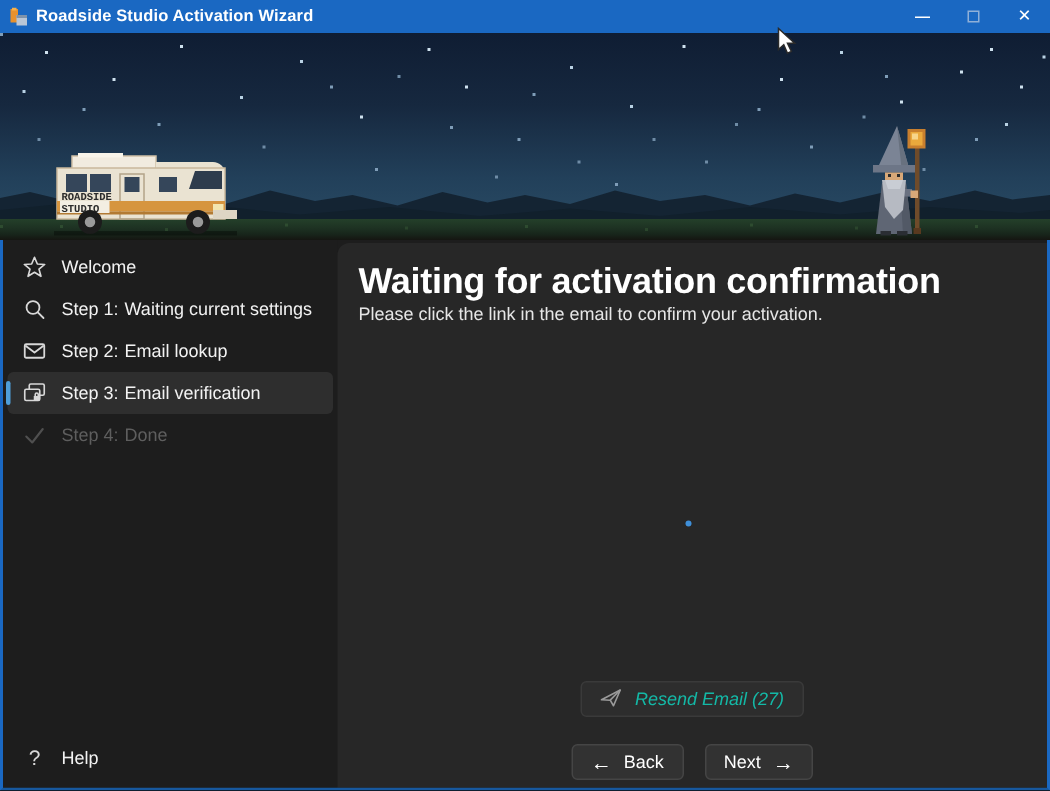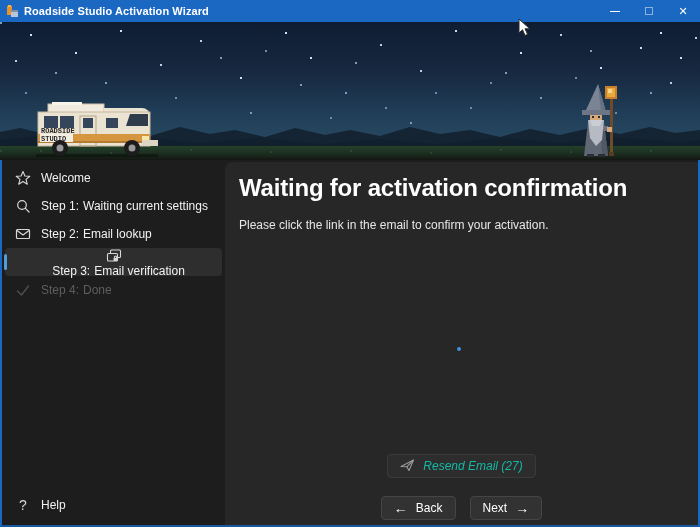--- a/index.html
+++ b/index.html
@@ -46,36 +46,36 @@
       350px 0 #2e4c30, 430px 2px #2a452c, 500px -1px #2e4c30, 570px 1px #2a452c, 650px 0 #2e4c30; }
   .rv { position:absolute; left:36px; bottom:2px; }
   .wizard { position:absolute; left:576px; bottom:2px; }
 
   
   .body-row { position:absolute; top:160px; left:0; width:696px; height:365px; display:flex; }
   .sidebar { width:223px; height:100%; background:#1d1d1d; display:flex; flex-direction:column;
              padding-top:4px; }
   .nav-item { position:relative; height:28px; margin:0 3px; border-radius:4px;
               display:flex; align-items:center; padding-left:10px; cursor:default; }
-  .nav-item.selected { background:#2e2e2e;flex-direction:column; }
+  .nav-item.selected { background:#2e2e2e; }
   .accent-bar { position:absolute; left:-1px; top:6px; width:3px; height:16px;
                 border-radius:2px; background:#4f9ed8; }
   .nav-icon { width:16px; height:16px; margin-right:10px; color:#d8d8d8; flex:0 0 auto;
               display:flex; align-items:center; justify-content:center; }
   .nav-label { font-size:12px; color:#f2f2f2; white-space:nowrap; }
   .nav-label b { font-weight:normal; margin-right:4px; }
   .nav-item.disabled .nav-label, .nav-item.disabled .nav-label b { color:#5e5e5e; }
   .nav-item.disabled .nav-icon { color:#4f4f4f; }
   .sidebar-spacer { flex:1; }
   .help-glyph { font-size:14px; color:#d8d8d8; }
 
   .main { flex:1; margin-top:2px; background:#272727; border-radius:8px 0 0 0;
           position:relative; padding:12px 14px; }
   .main h1 { color:#ffffff; font-size:24px; font-weight:bold; letter-spacing:-.2px;
-             margin-bottom:16px; }
+             }
   .main p { color:#e6e6e6; font-size:12px; line-height:14px; margin-bottom:10px; }
 
   .spinner-dot { position:absolute; left:232px; top:185px; width:4px; height:4px;
                  border-radius:2px; background:#3f8fd9; }
 
   .resend-row { position:absolute; top:292px; left:0; width:100%; display:flex; justify-content:center; }
   .nav-buttons { position:absolute; top:334px; left:0; width:100%; display:flex;
                  justify-content:center; gap:14px; }
   .btn { height:24px; padding:0 12px; background:#323232; border:1px solid #454545;
          border-radius:4px; color:#ffffff; font-size:12px; display:inline-flex;

